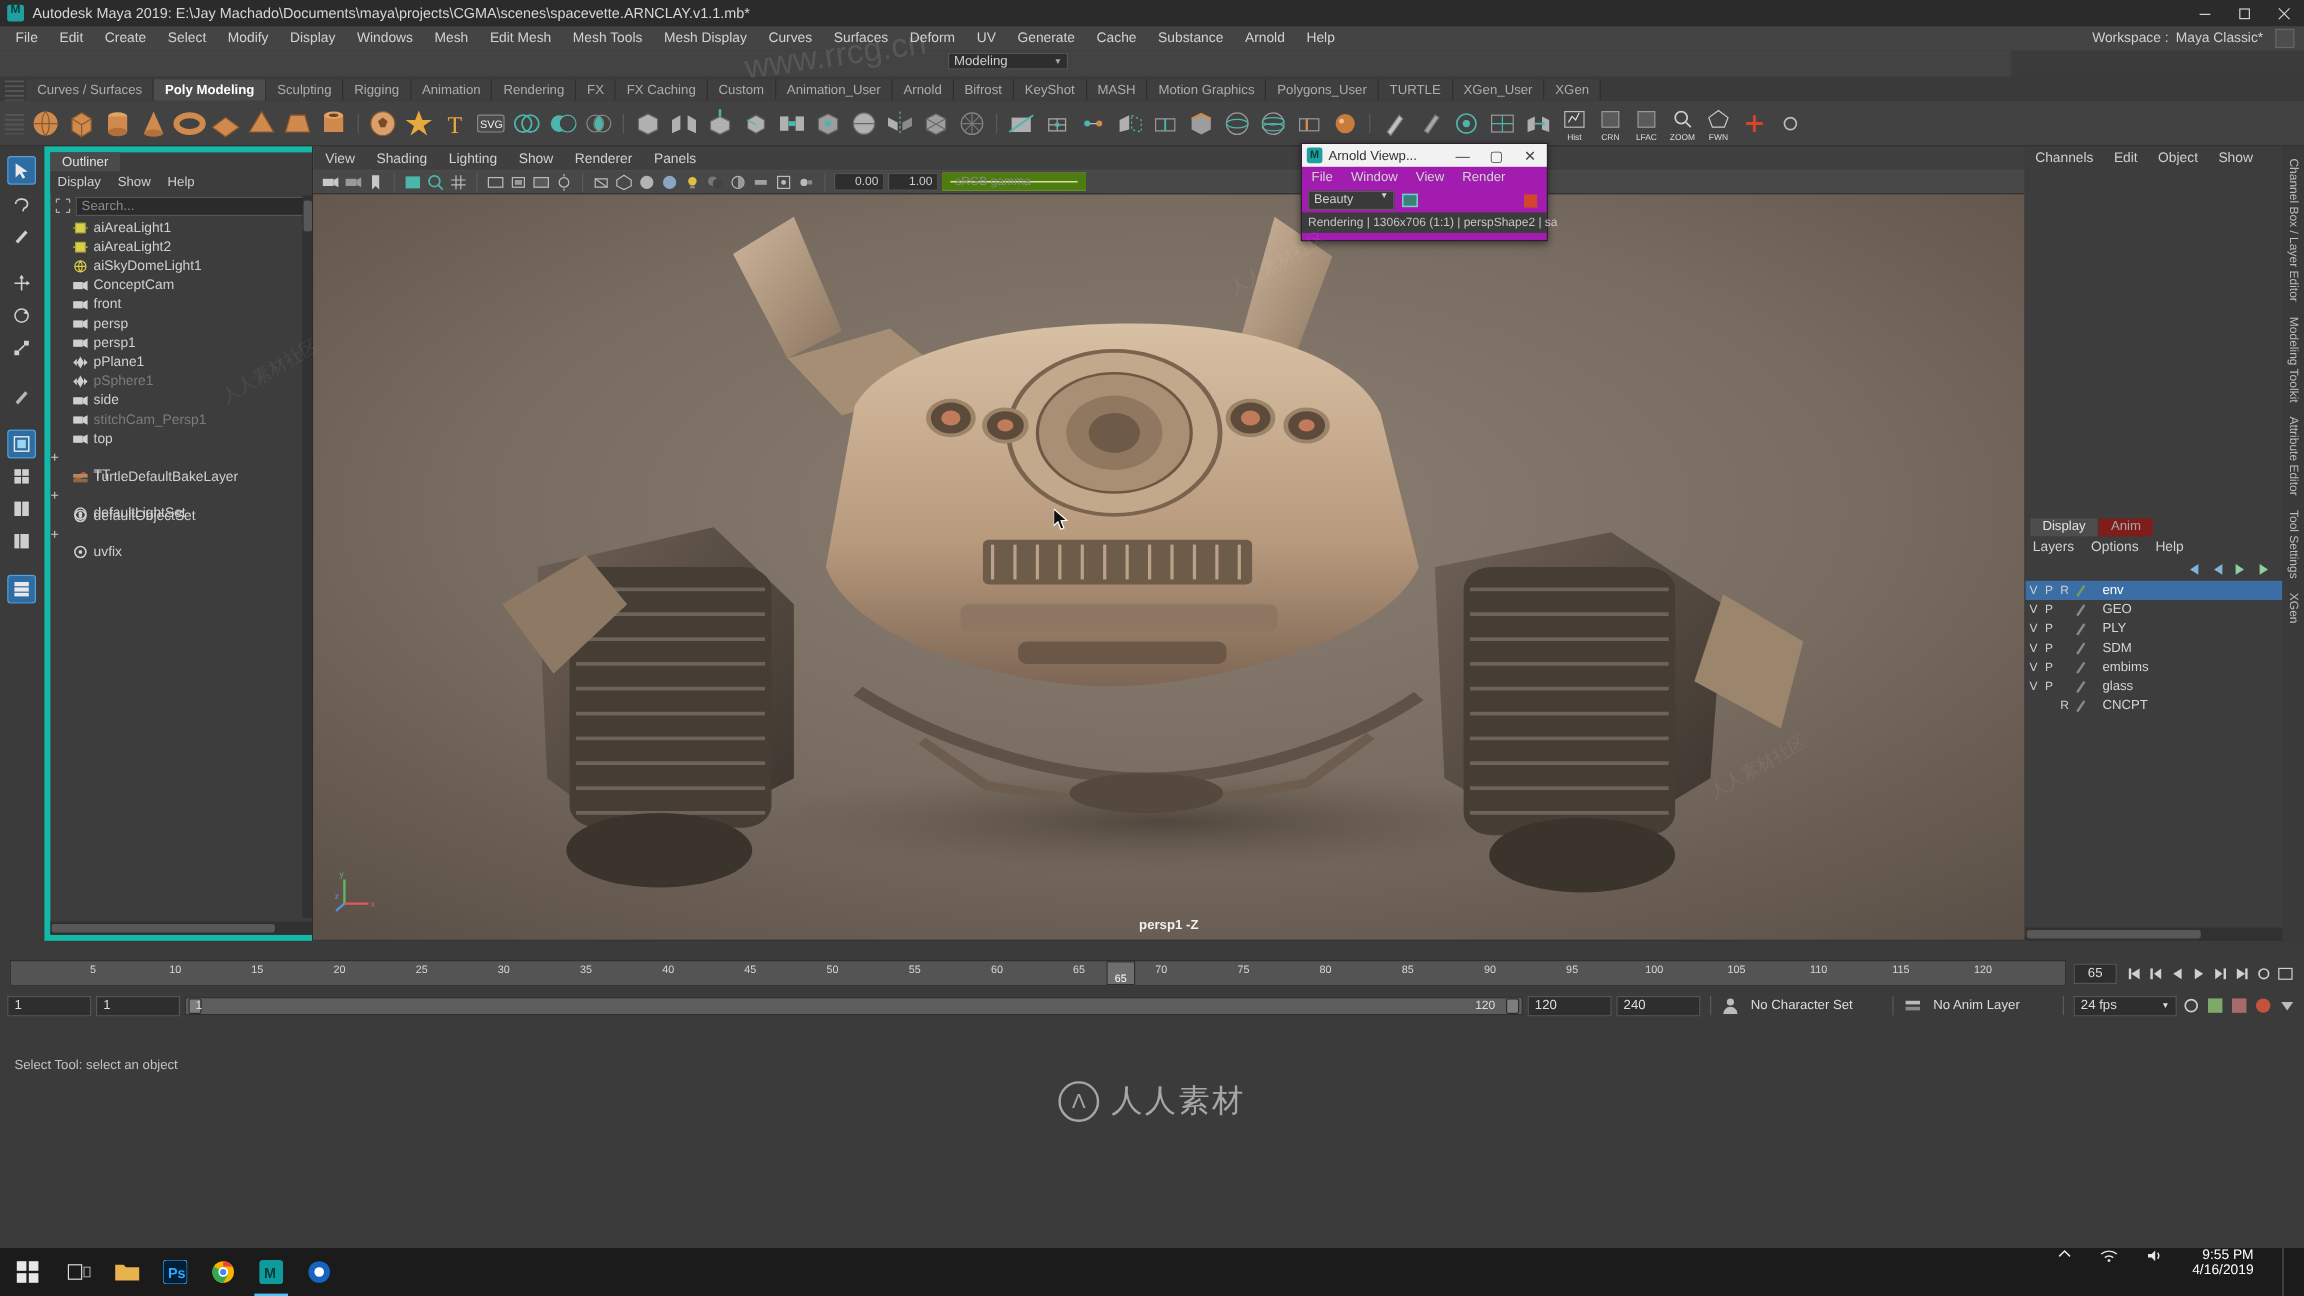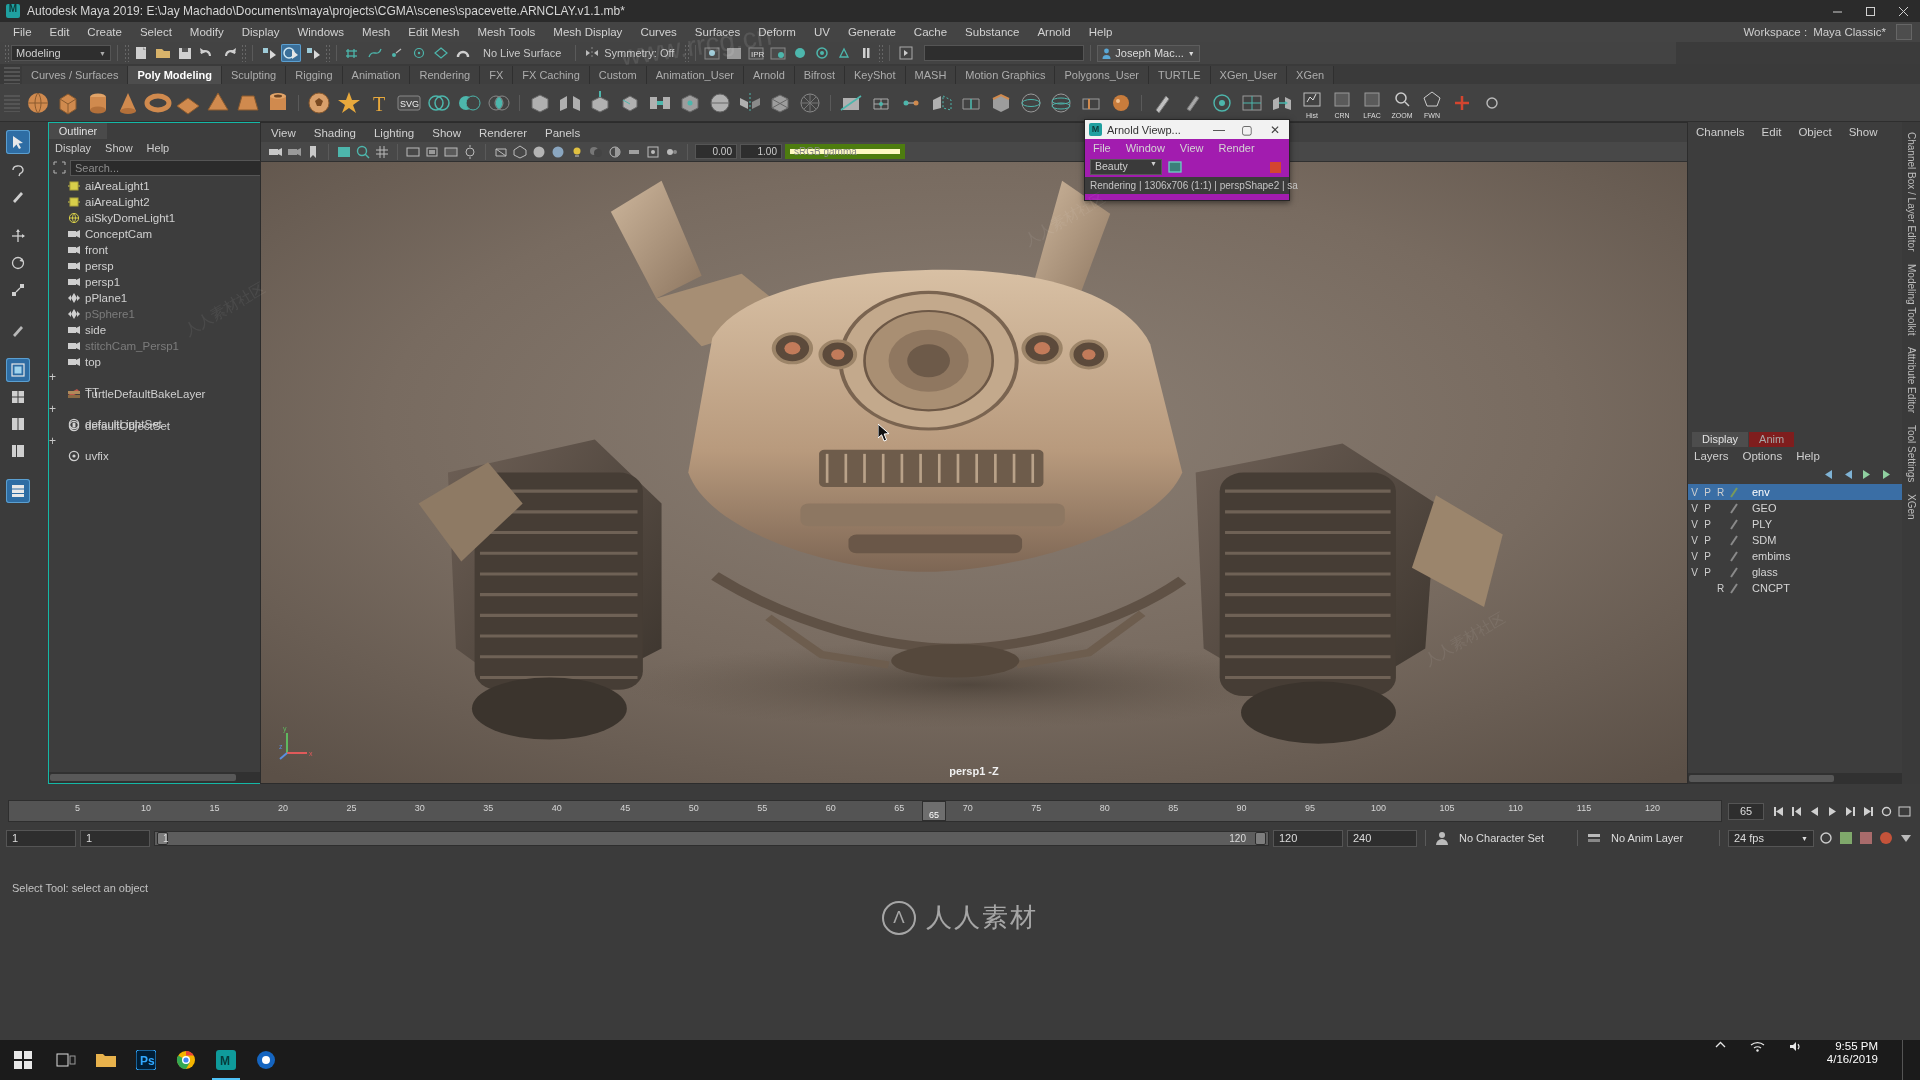--- a/index.html
+++ b/index.html
@@ -34,21 +34,21 @@
     background:#444; display:flex; align-items:center; padding-left:4px;
   }
   .menubar .mi{padding:0 9px;height:20px;line-height:20px;font-size:11.5px;color:#d2d2d2;white-space:nowrap;}
   .ws-label{margin-left:auto;font-size:11.5px;color:#cfcfcf;padding-right:6px;white-space:nowrap;}
   .ws-value{font-size:11.5px;color:#cfcfcf;padding-right:10px;white-space:nowrap;}
   .ws-icon{width:16px;height:16px;margin-right:8px;background:#4d4d4d;border:1px solid #666;}
 
   
   .statusbar{
     position:absolute; top:42px; left:0; width:1676px; height:22px;
-    background:#434343; display:flex; align-items:center; padding-left:4px; gap:2px;
+    background:#434343; display:flex; align-items:center; padding-left:4px; gap:2px;flex-direction:column;
   }
   .combo{
     height:16px;background:#2e2e2e;border:1px solid #555;display:flex;align-items:center;
     padding:0 4px;font-size:11px;color:#cfcfcf;position:relative;
   }
   .combo .arw{margin-left:auto;padding-left:8px;font-size:7px;color:#aaa;}
   .sep{width:1px;height:16px;background:#5a5a5a;margin:0 4px;}
   .dots{width:5px;height:18px;background:
     radial-gradient(circle, #666 0.8px, transparent 1px);
     background-size:3px 4px;}
@@ -89,22 +89,22 @@
     position:absolute; top:122px; left:0; width:36px; bottom:296px;
     background:#3b3b3b; display:flex; flex-direction:column; align-items:center;
     padding-top:8px; gap:3px;
   }
   .tb{width:24px;height:24px;border-radius:3px;display:flex;align-items:center;justify-content:center;}
   .tb.sel{background:#2e6da4;box-shadow:inset 0 0 0 1px #5b9fd0;}
   .tb-gap{height:10px;}
 
   
   .outliner{
-    position:absolute; top:122px; left:48px; width:229px; bottom:296px;
-    background:#3d3d3d; border:1px solid #14b8a6; display:flex;flex-direction:column;
+    position:absolute; top:122px; left:37px; width:229px; bottom:296px;
+    background:#3d3d3d; border:5px solid #14b8a6; display:flex;flex-direction:column;
   }
   .out-tab{height:16px;background:#4a4a4a;width:58px;display:flex;align-items:center;
     justify-content:center;font-size:11px;color:#e0e0e0;}
   .out-menus{height:18px;display:flex;align-items:center;padding-left:6px;gap:14px;
     font-size:11px;color:#cfcfcf;background:#3d3d3d;}
   .out-search{height:17px;margin:2px 2px 2px 0;display:flex;align-items:center;gap:4px;padding-left:4px;}
   .out-search-box{flex:1;height:16px;background:#2b2b2b;border:1px solid #555;
     font-size:11px;color:#8d8d8d;display:flex;align-items:center;padding:0 4px;}
   .out-list{flex:1;overflow:hidden;position:relative;}
   .orow{height:16px;display:flex;align-items:center;font-size:11.5px;color:#d0d0d0;
@@ -122,21 +122,21 @@
     position:absolute; top:122px; left:260px; right:232px; bottom:296px;
     background:#6b6057; border:1px solid #2c2c2c; overflow:hidden;
   }
   .vp-menus{height:19px;background:#404040;display:flex;align-items:center;
     padding-left:10px;gap:18px;font-size:11.5px;color:#d0d0d0;}
   .vp-toolbar{height:20px;background:#484848;display:flex;align-items:center;
     padding-left:6px;gap:3px;border-bottom:1px solid #303030;}
   .vp-ico{width:16px;height:16px;border-radius:2px;flex:0 0 auto;}
   .vp-num{height:15px;width:42px;background:#2e2e2e;border:1px solid #555;font-size:10px;
     color:#ccc;display:flex;align-items:center;justify-content:flex-end;padding-right:4px;}
-  .vp-gamma{height:15px;width:120px;background:#fef9c3;border:5px solid #4d7c0f;font-size:10px;
+  .vp-gamma{height:15px;width:120px;background:#fef9c3;border:7px solid #4d7c0f;font-size:10px;
     color:#8a8a8a;display:flex;align-items:center;padding:0 4px;}
   .vp-canvas{position:absolute;top:39px;left:0;right:0;bottom:0;}
   .vp-label{position:absolute;bottom:6px;left:0;right:0;text-align:center;
     font-size:11px;color:#f0f0f0;font-weight:bold;}
   .axis{position:absolute;left:18px;bottom:22px;width:40px;height:40px;}
 
   
   .arnold{
     position:absolute; top:119px; left:1084px; width:206px; height:82px;
     background:#a21caf; border:1px solid #262626; box-shadow:0 2px 6px rgba(0,0,0,.5);

